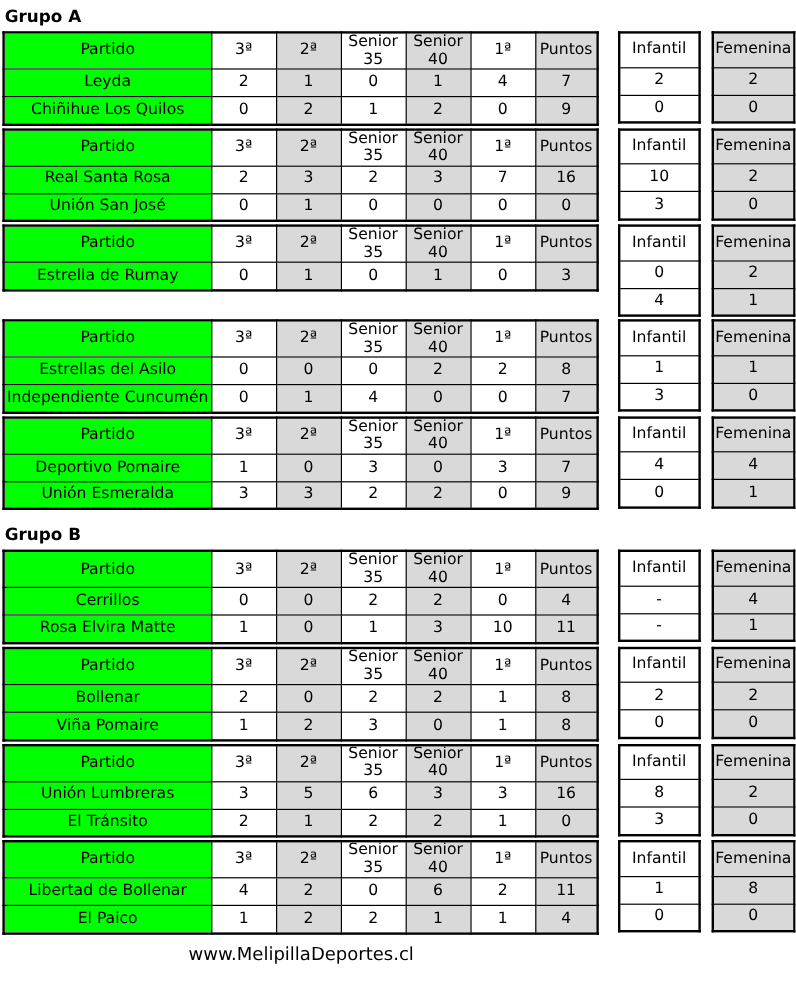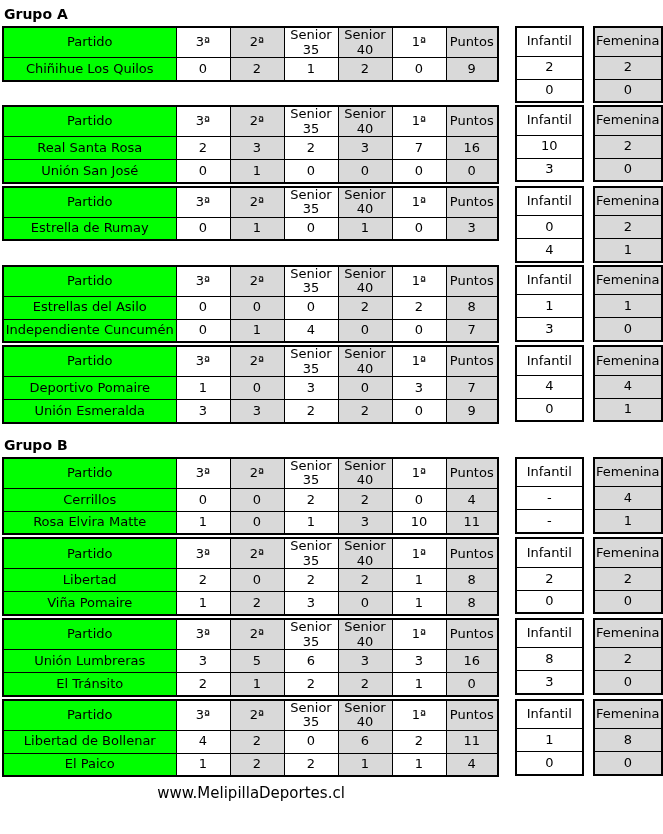--- a/index.html
+++ b/index.html
@@ -97,20 +97,29 @@
         <tr class="hdr">
           <td class="partido">Partido</td>
           <td class="bthick">3ª</td>
           <td class="shade">2ª</td>
           <td>Senior 35</td>
           <td class="shade">Senior 40</td>
           <td>1ª</td>
           <td class="shade bthick">Puntos</td>
         </tr>
         <tr class="team-row">
+          <td class="partido team">Leyda</td>
+          <td class="bthick">2</td>
+          <td class="shade">1</td>
+          <td>0</td>
+          <td class="shade">1</td>
+          <td>4</td>
+          <td class="shade bthick">7</td>
+        </tr>
+        <tr class="team-row">
           <td class="partido team">Chiñihue Los Quilos</td>
           <td class="bthick">0</td>
           <td class="shade">2</td>
           <td>1</td>
           <td class="shade">2</td>
           <td>0</td>
           <td class="shade bthick">9</td>
         </tr>
       </tbody>
     </table>
@@ -510,21 +519,21 @@
         <tr class="hdr">
           <td class="partido">Partido</td>
           <td class="bthick">3ª</td>
           <td class="shade">2ª</td>
           <td>Senior 35</td>
           <td class="shade">Senior 40</td>
           <td>1ª</td>
           <td class="shade bthick">Puntos</td>
         </tr>
         <tr class="team-row">
-          <td class="partido team">Libertad</td>
+          <td class="partido team">Bollenar</td>
           <td class="bthick">2</td>
           <td class="shade">0</td>
           <td>2</td>
           <td class="shade">2</td>
           <td>1</td>
           <td class="shade bthick">8</td>
         </tr>
         <tr class="team-row">
           <td class="partido team">Viña Pomaire</td>
           <td class="bthick">1</td>

